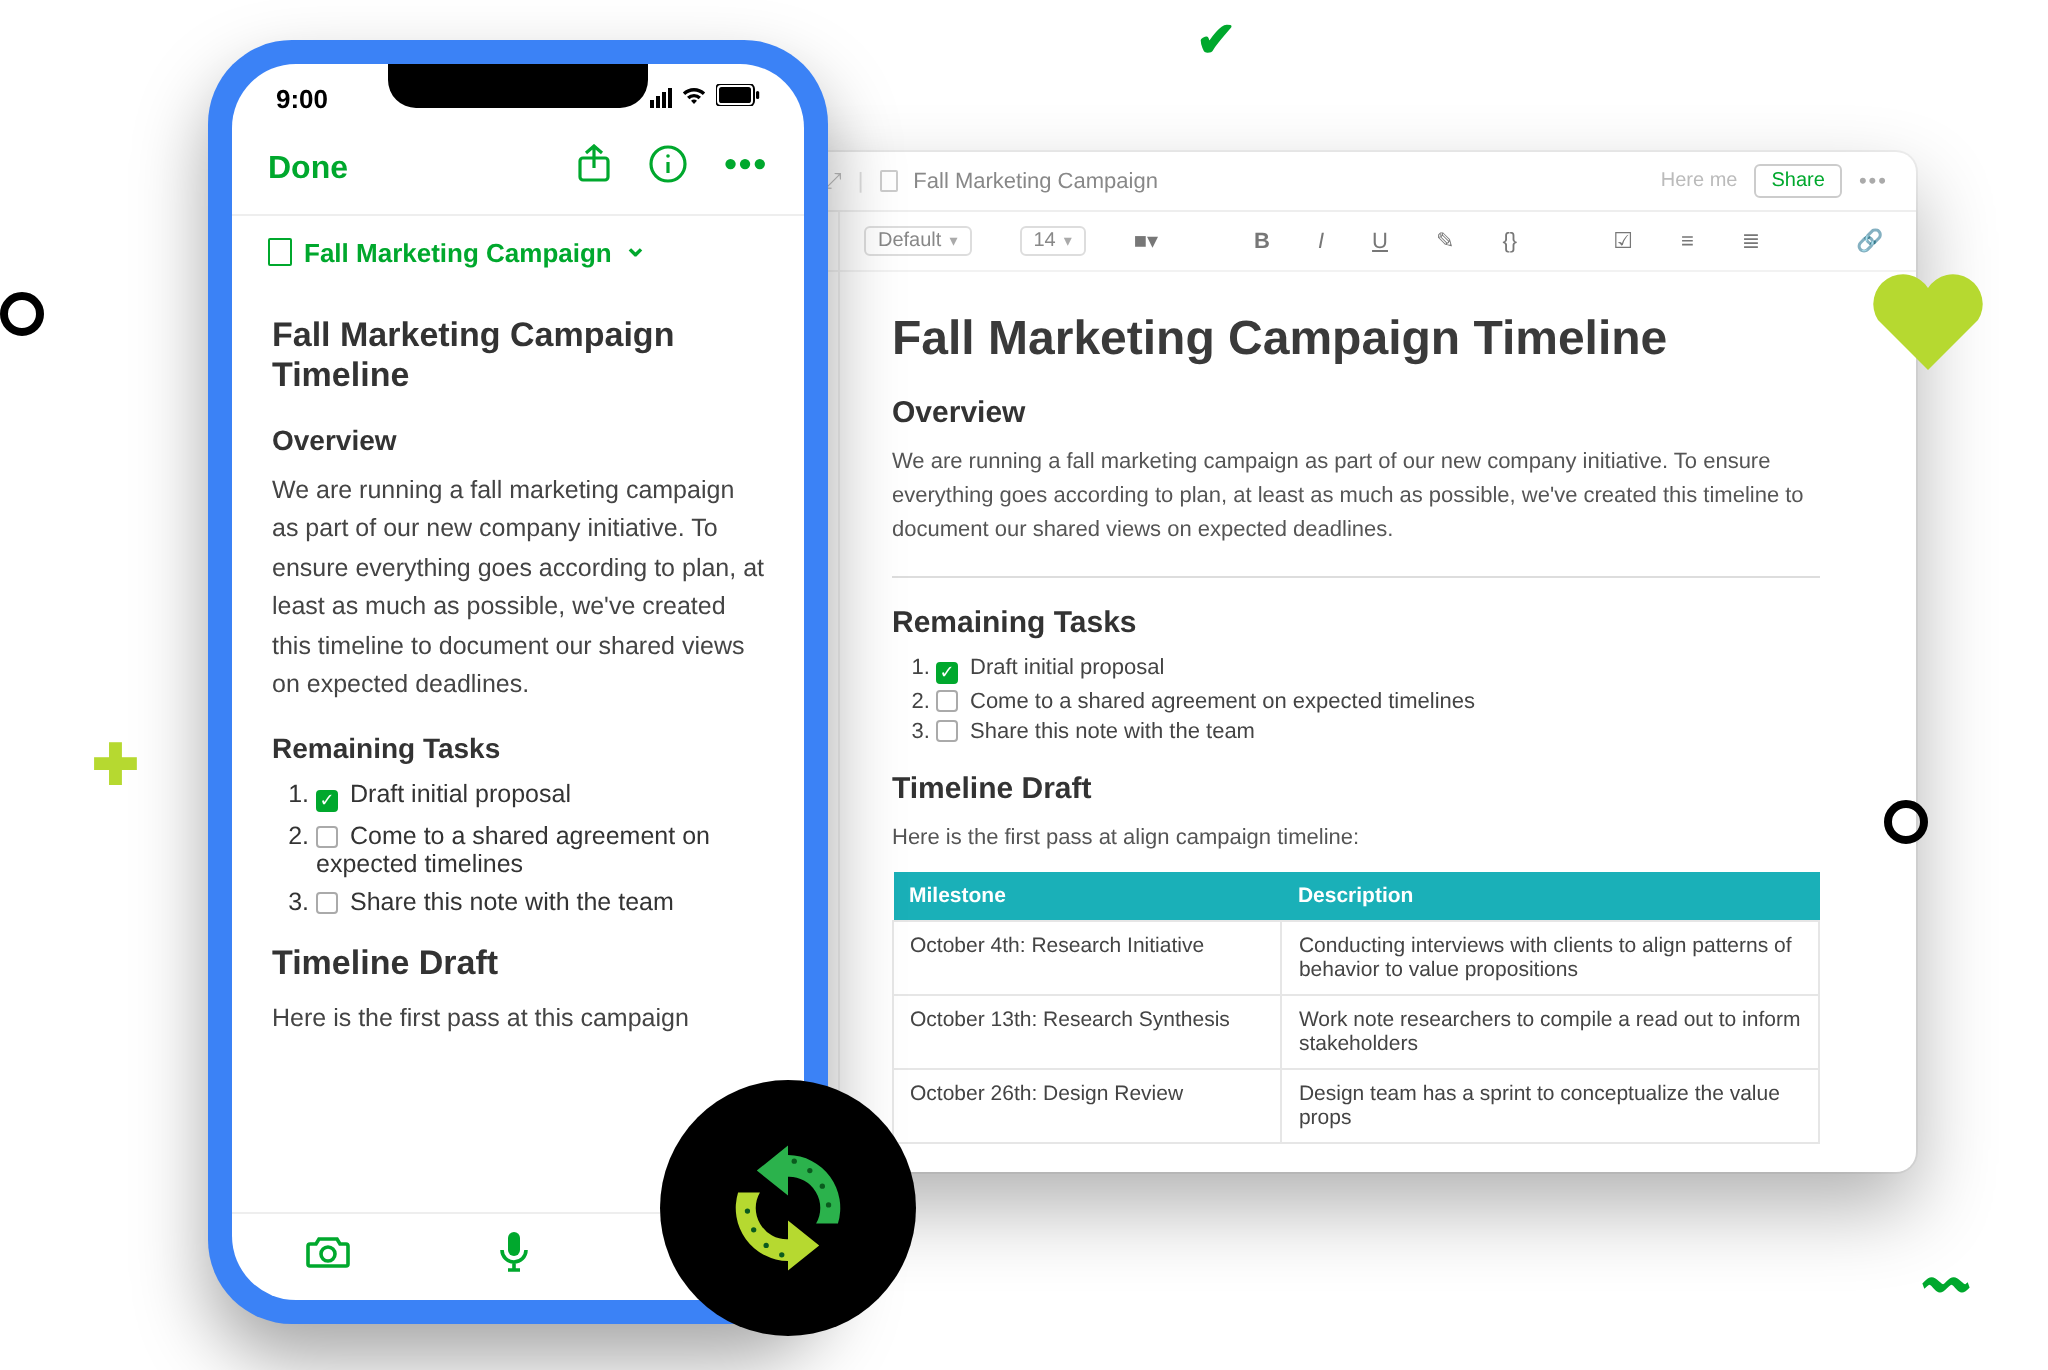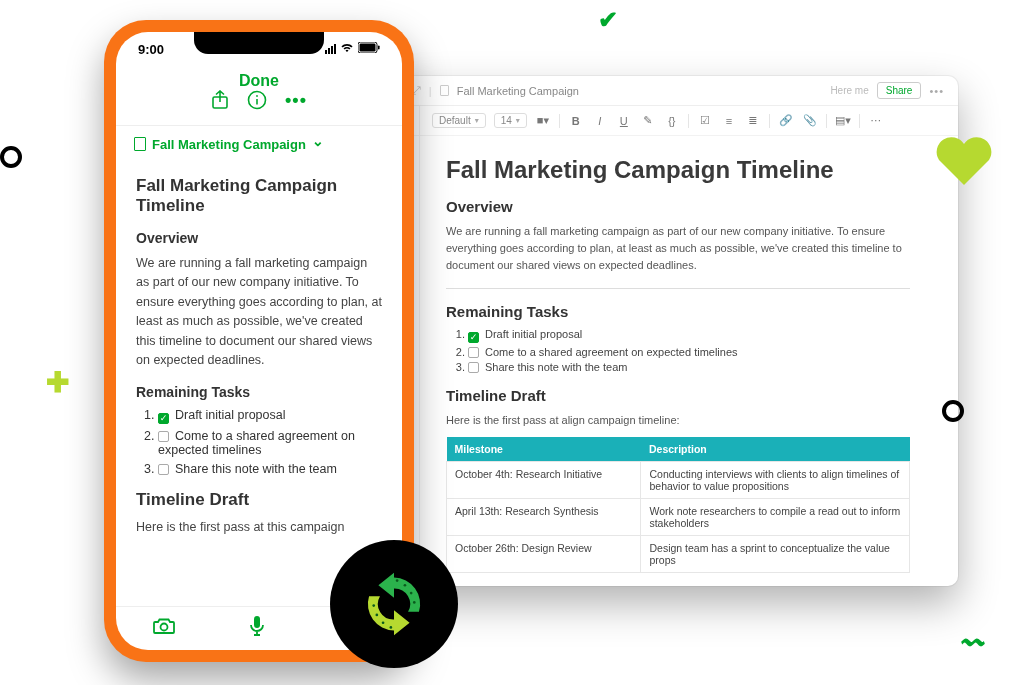--- a/index.html
+++ b/index.html
@@ -41,21 +41,21 @@
     border-bottom: 1px solid #eee;
     font-size: 11px; color:#888;
   }
   .d-topbar .spacer { flex:1; }
   .d-only { color:#bbb; font-size:10px; }
   .d-share { border:1px solid #ccc; border-radius:3px; padding:2px 8px; color:#00a82d; font-size:10px; cursor:pointer; }
   .d-more { color:#aaa; letter-spacing:1px; cursor:pointer; }
 
   .d-toolbar {
     height: 30px;
-    display:flex; align-items:center; gap:8px;
+    display:flex; align-items:center; gap:24px;
     padding: 0 14px;
     color:#888; font-size:11px;
     border-bottom: 1px solid #f2f2f2;
   }
   .tb-sel { border:1px solid #ddd; border-radius:3px; padding:1px 6px; font-size:10px; display:inline-flex; align-items:center; gap:4px; }
   .tb-sel::after{content:"▾"; font-size:8px; color:#aaa;}
   .tb-ico { width:16px; text-align:center; color:#777; cursor:pointer; }
   .tb-sep { width:1px; height:14px; background:#e5e5e5; }
 
   .d-doc {
@@ -86,21 +86,21 @@
     border-right:1px solid #f0f0f0;
     display:flex; flex-direction:column; align-items:center; gap:18px; padding-top:10px;
     color:#ccc; font-size:11px;
   }
 
   
   .phone-frame {
     position:absolute;
     top: 20px; left: 104px;
     width: 310px; height: 642px;
-    background:#f97316;
+    background:#3b82f6;
     border-radius: 42px;
     padding: 12px;
     z-index: 30;
     box-shadow: 0 18px 36px rgba(0,0,0,.35);
   }
   .phone-screen {
     width:100%; height:100%;
     background:#fff;
     border-radius: 32px;
     overflow:hidden;
@@ -119,21 +119,20 @@
   }
   .status-icons { display:flex; gap:4px; align-items:center; font-size:12px;}
   .bars { display:inline-flex; gap:1px; align-items:flex-end;}
   .bars span{width:2px; background:#000;}
   .bars span:nth-child(1){height:4px}.bars span:nth-child(2){height:6px}.bars span:nth-child(3){height:8px}.bars span:nth-child(4){height:10px}
 
   .p-nav {
     display:flex; align-items:center; justify-content:space-between;
     padding: 6px 18px 10px;
     border-bottom:1px solid #eee;
-    flex-direction:column;
   }
   .p-done { color:#00a82d; font-weight:600; font-size:16px; cursor:pointer;}
   .p-actions { display:flex; gap:18px; color:#00a82d; font-size:18px;}
   .p-actions span{cursor:pointer;}
 
   .p-crumb {
     padding: 10px 18px;
     color:#00a82d; font-size:13px; font-weight:600;
     display:flex; align-items:center; gap:6px;
   }
@@ -238,24 +237,24 @@
     <h2>Timeline Draft</h2>
     <p class="intro">Here is the first pass at align campaign timeline:</p>
     <table class="tbl">
       <tbody>
           <tr>
         <th>Milestone</th>
         <th>Description</th>
       </tr>
       <tr>
         <td>October 4th: Research Initiative</td>
-        <td>Conducting interviews with clients to align timelines of behavior to value propositions</td>
+        <td>Conducting interviews with clients to align patterns of behavior to value propositions</td>
       </tr>
       <tr>
-        <td>April 13th: Research Synthesis</td>
+        <td>October 13th: Research Synthesis</td>
         <td>Work note researchers to compile a read out to inform stakeholders</td>
       </tr>
       <tr>
         <td>October 26th: Design Review</td>
         <td>Design team has a sprint to conceptualize the value props</td>
       </tr>
     </tbody>
       </table>
   </div>
 </div>

